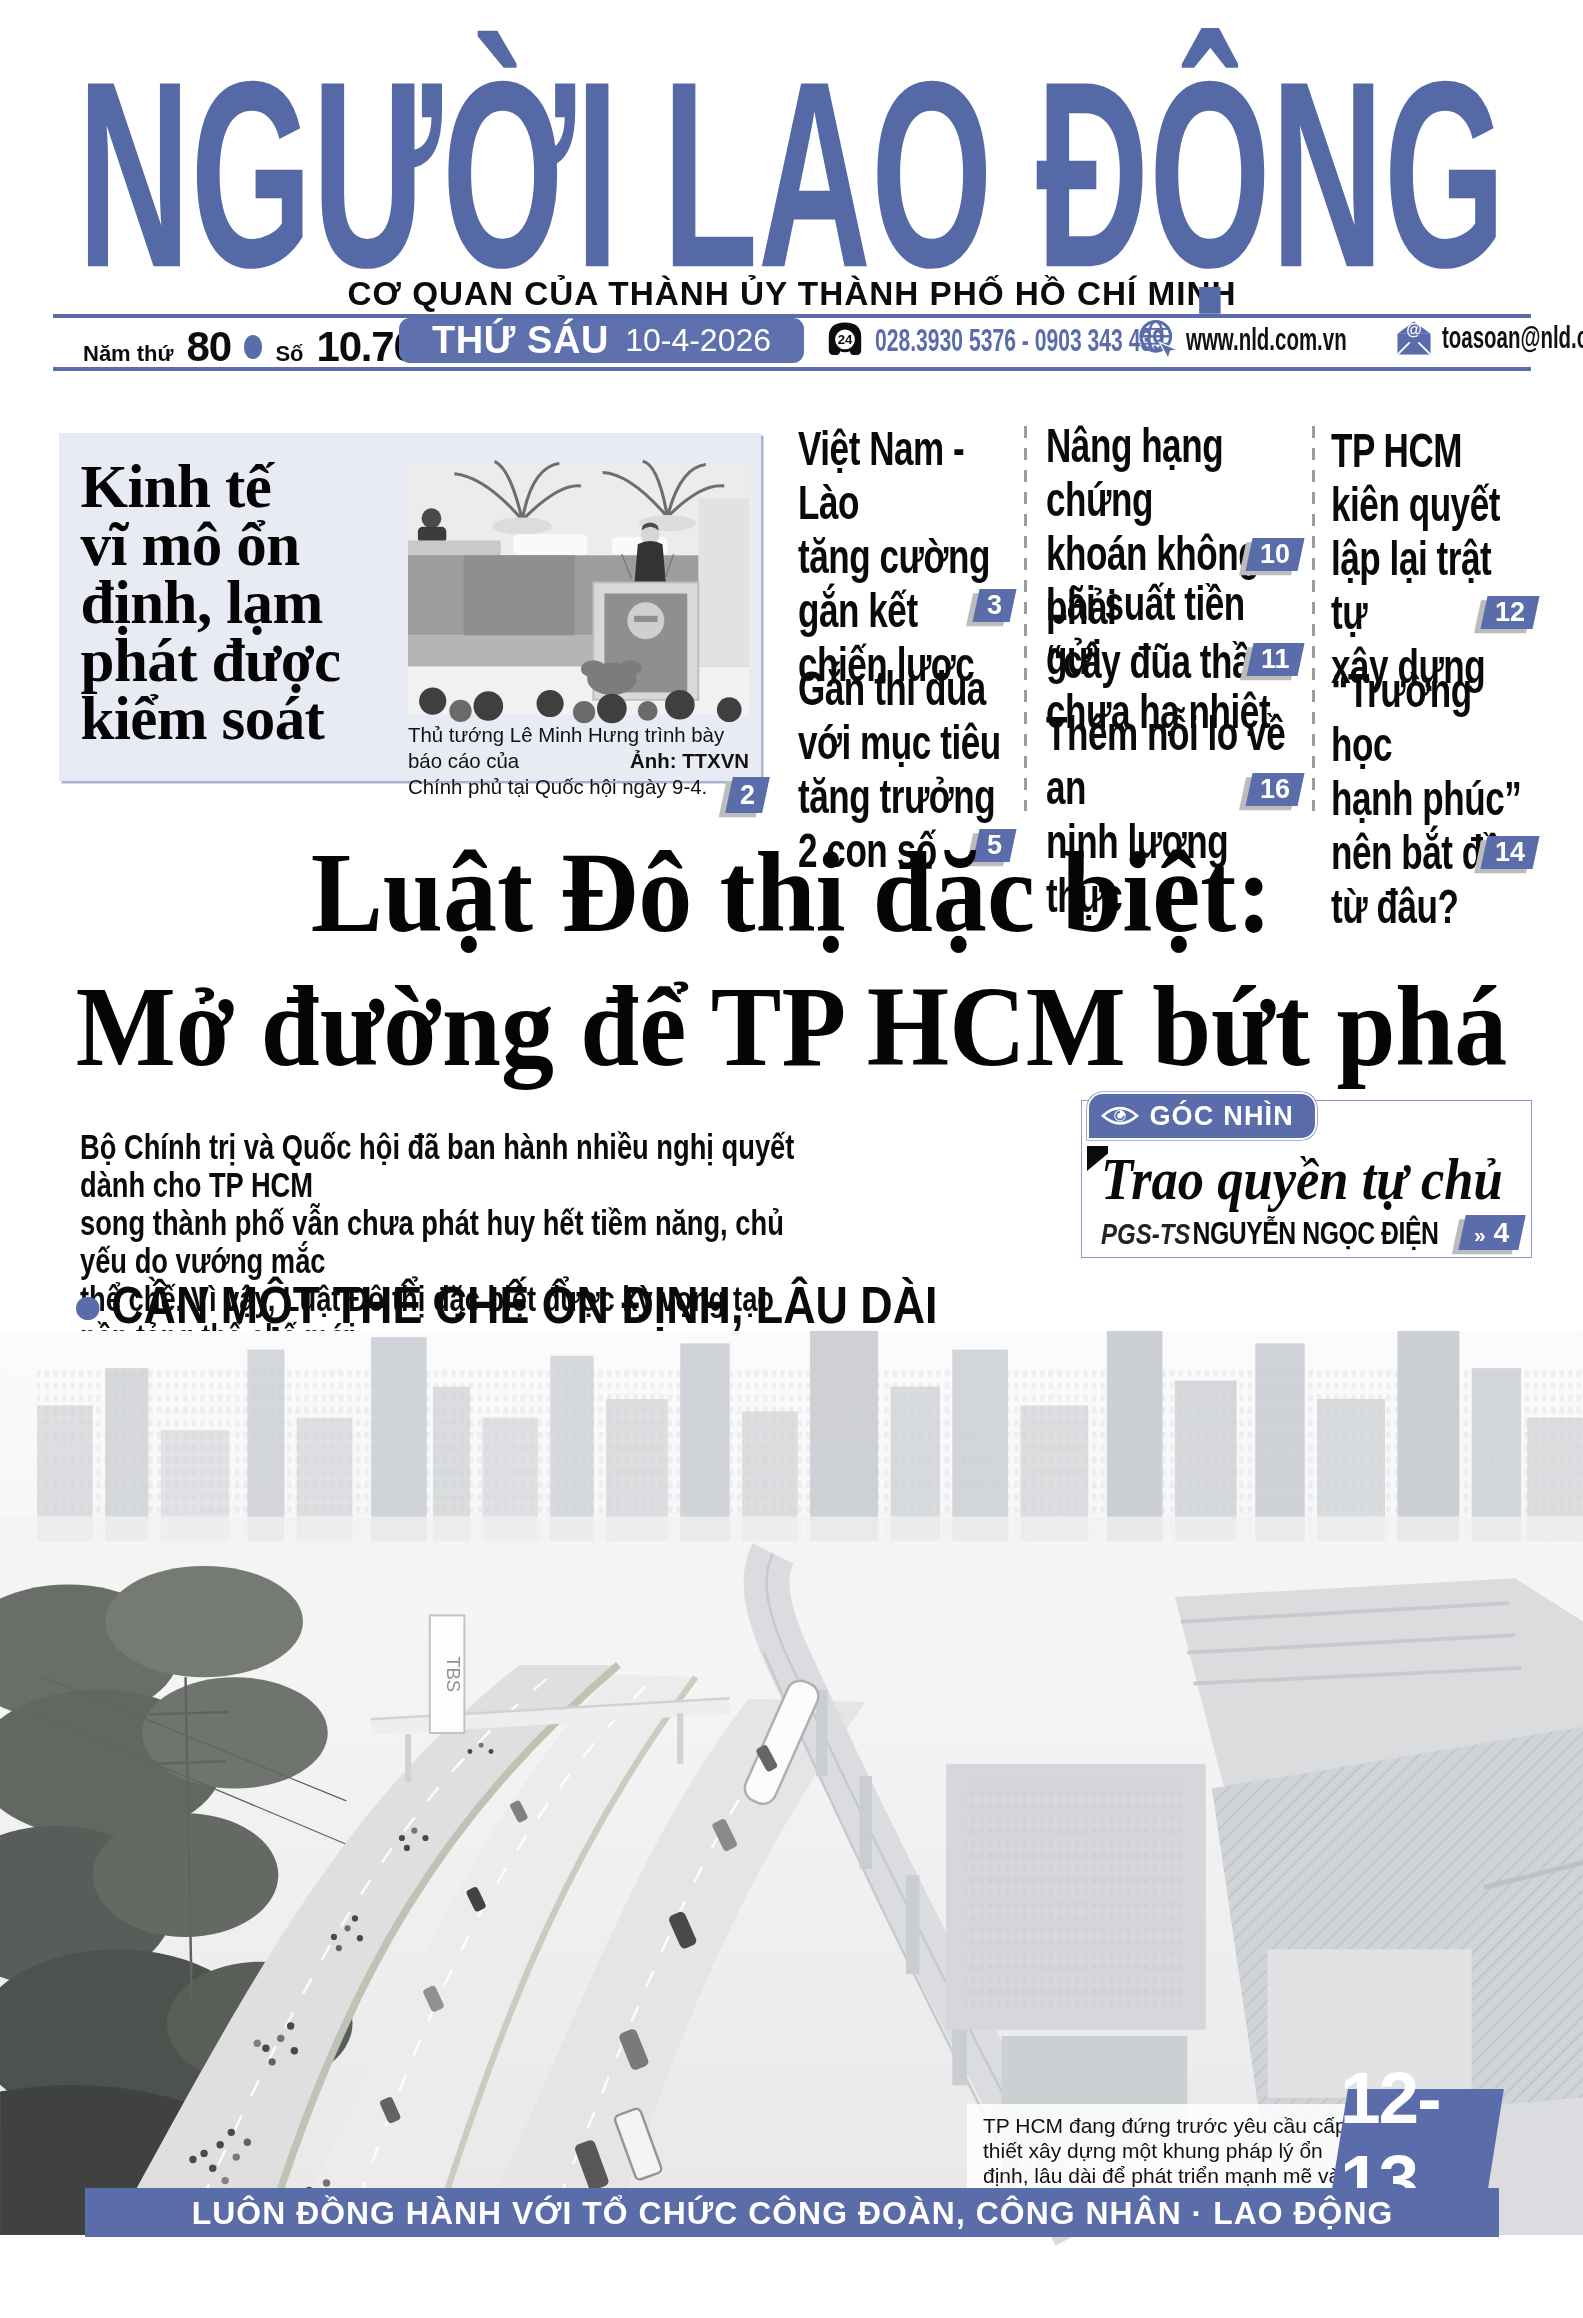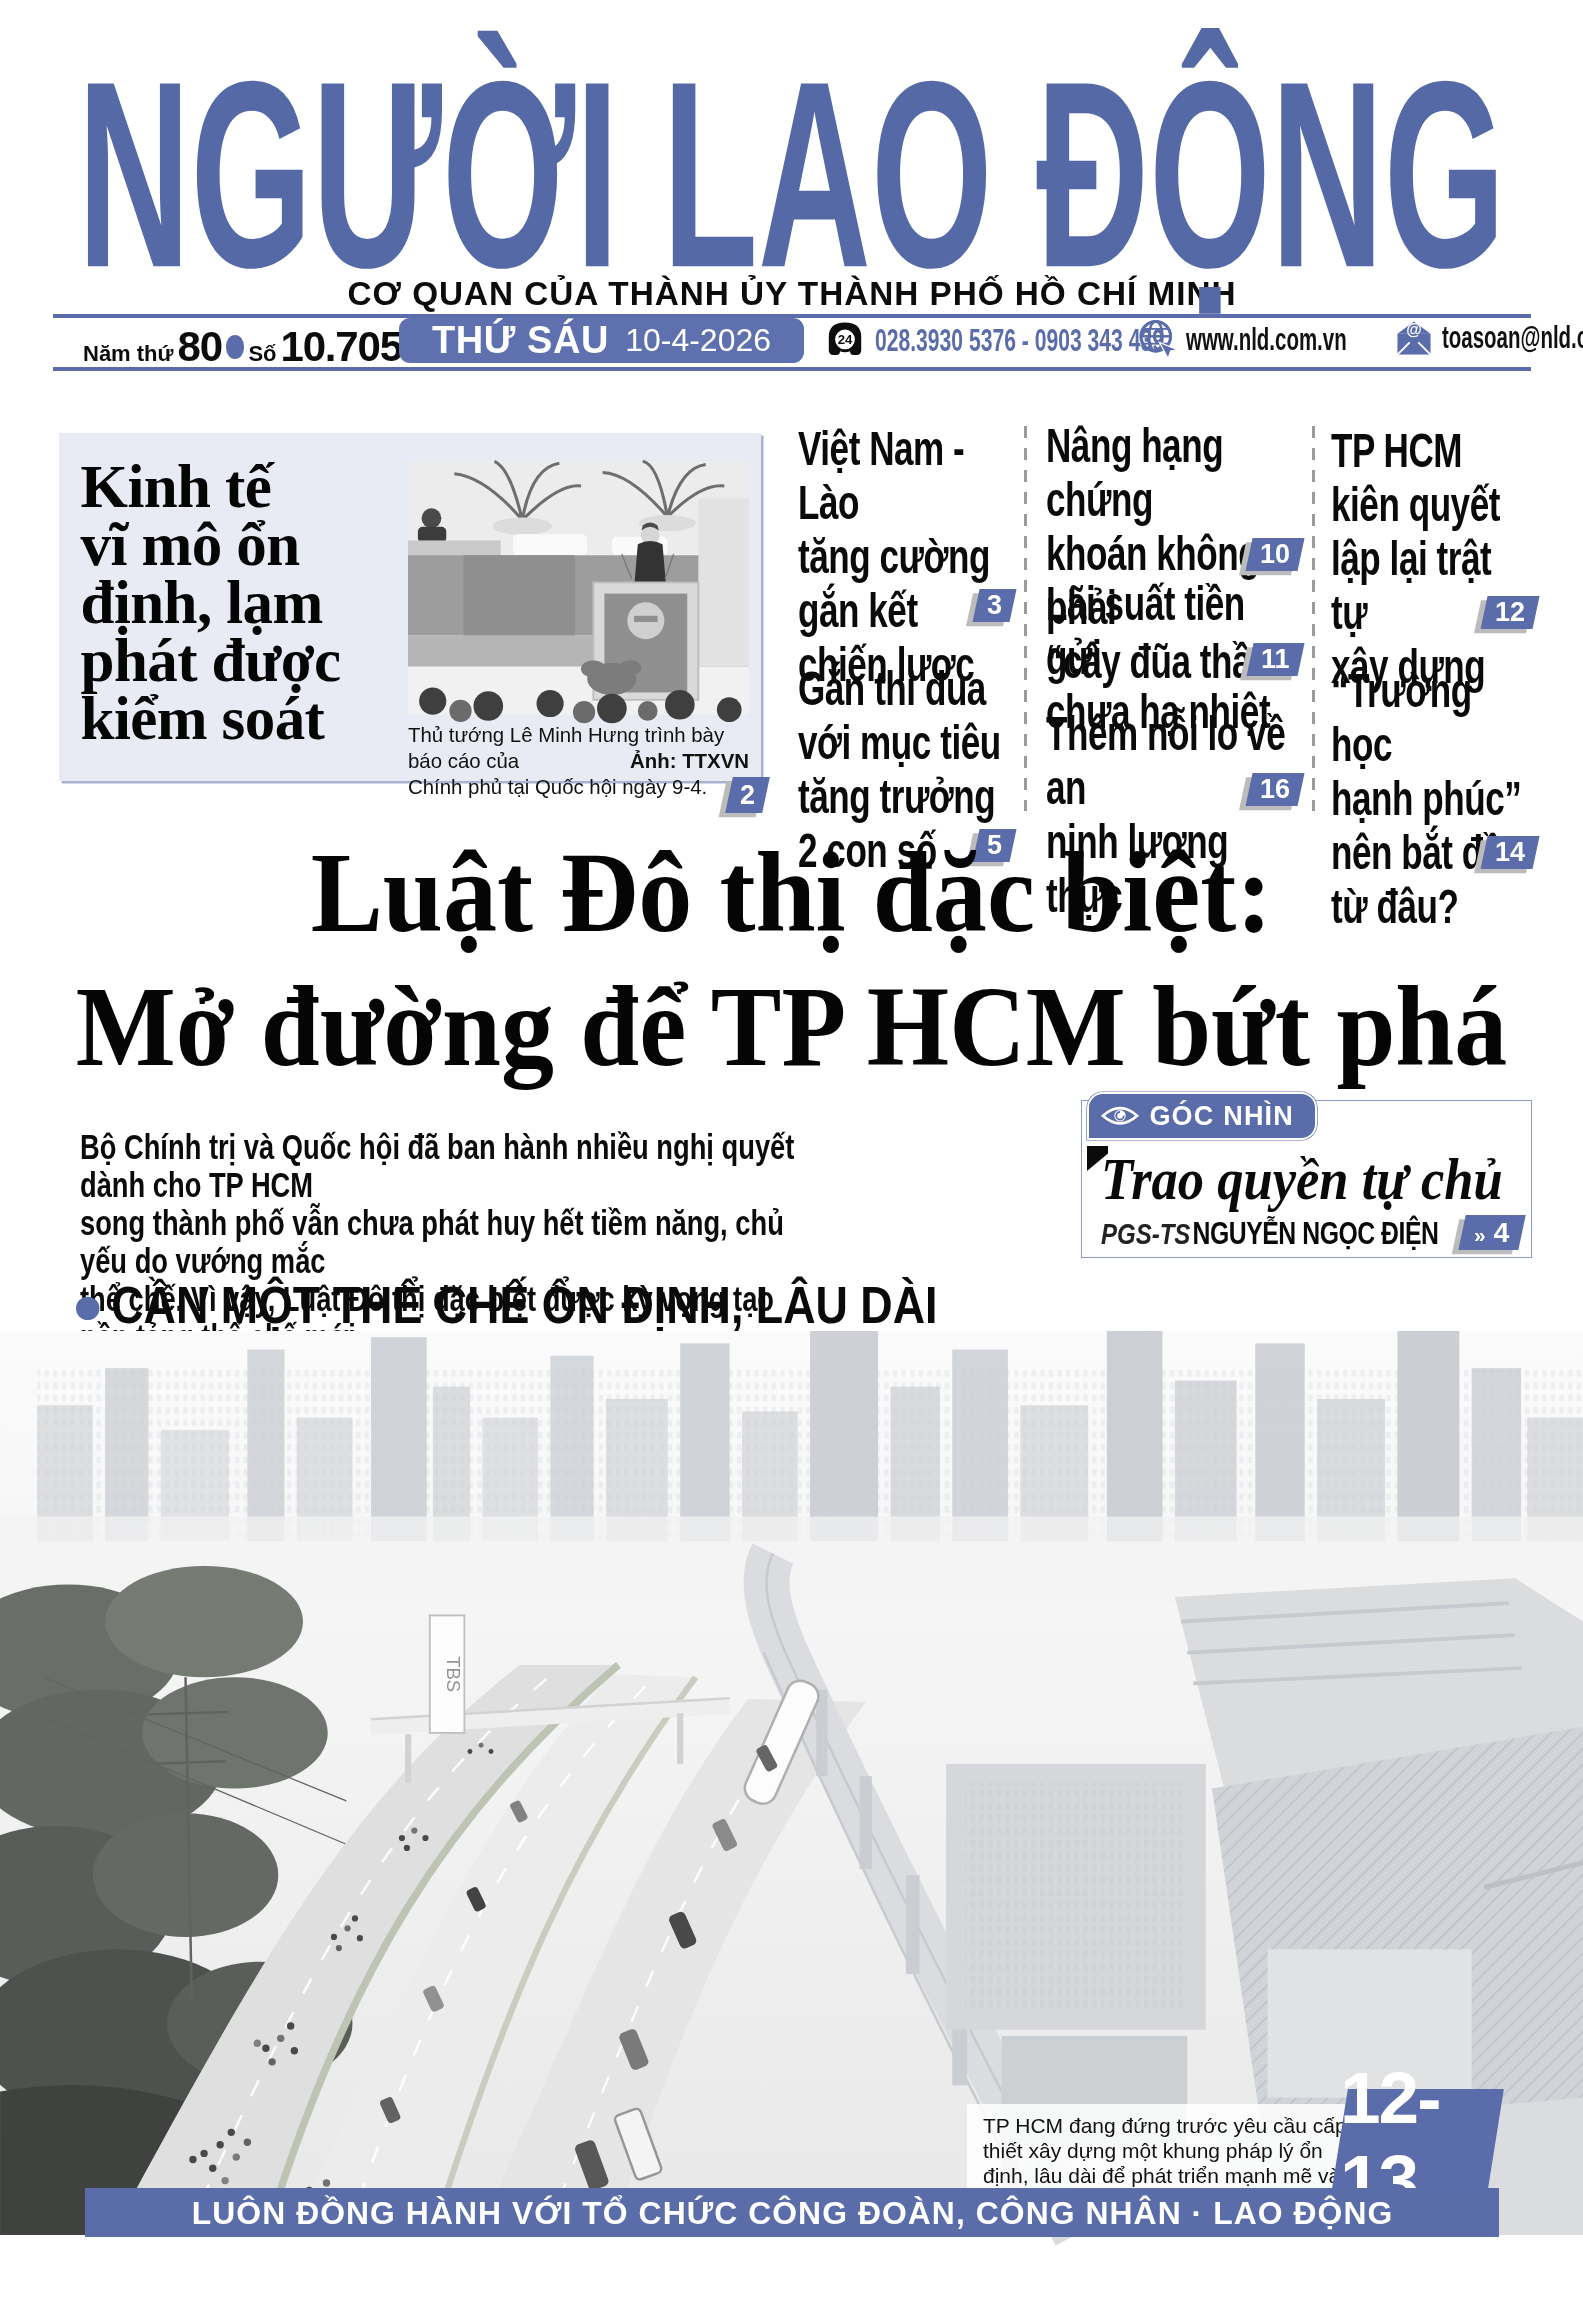--- a/index.html
+++ b/index.html
@@ -7,21 +7,21 @@
         font-family:"Liberation Sans",sans-serif;}
   .abs{position:absolute;}
   svg{overflow:visible;display:block;}
 
   
   .masthead-svg text{fill:#5569a6;font-family:"Liberation Sans",sans-serif;font-weight:bold;}
   .subtitle{width:100%;text-align:center;font-weight:bold;color:#0c0c0c;}
 
   
   .rule{background:#5a6ca9;height:4.3px;}
-  .dateline-left{display:flex;align-items:baseline;gap:4px;color:#0c0c0c;white-space:nowrap;}
+  .dateline-left{display:flex;align-items:baseline;gap:13px;color:#0c0c0c;white-space:nowrap;}
   .dl-small{font-size:22px;font-weight:bold;}
   .dl-big{font-size:42px;font-weight:bold;letter-spacing:-1.2px;}
   .dl-dot{width:18.6px;height:23.5px;border-radius:50%;background:#5a6ca9;align-self:center;}
   .day-pill{background:#5e70ad;border-radius:11px;color:#fff;display:flex;align-items:center;
             justify-content:center;gap:16px;white-space:nowrap;}
   .day-pill .wd{font-weight:bold;font-size:38px;letter-spacing:0.6px;}
   .day-pill .dt{font-weight:normal;font-size:32px;}
   .contact{display:flex;align-items:center;gap:8.7px;white-space:nowrap;}
   .squeeze{display:inline-block;transform:scaleX(.66);transform-origin:0 50%;}
   .phones-txt{color:#5a6ca9;font-weight:bold;font-size:32px;}

